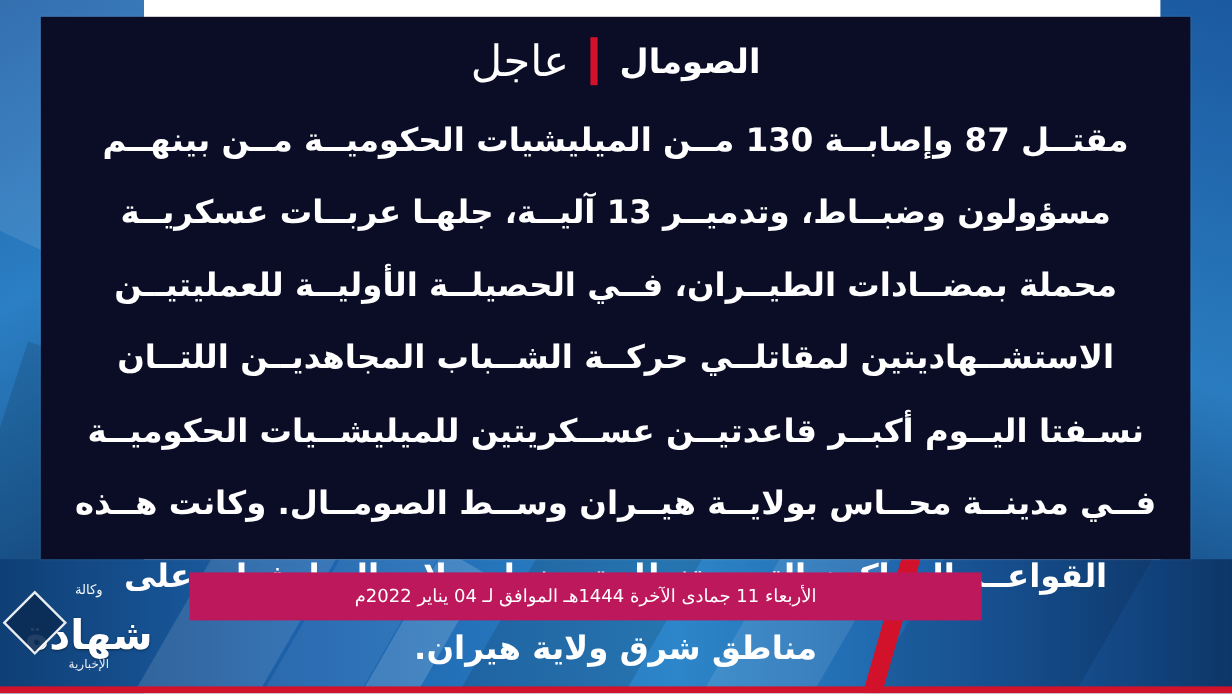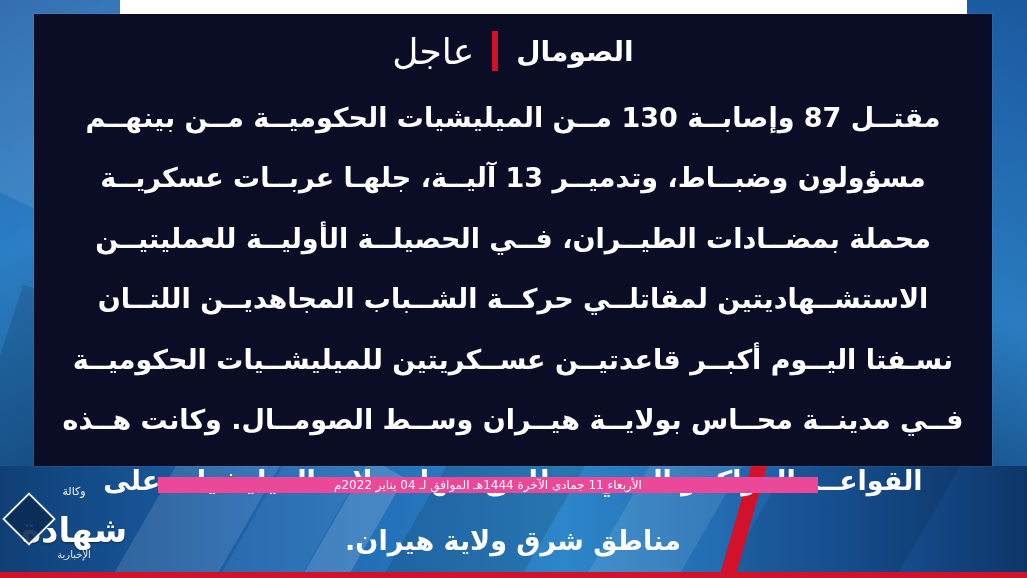--- a/index.html
+++ b/index.html
@@ -168,27 +168,27 @@
     font-weight: bold;
     letter-spacing: 0.2px;
   }
 
   
   .date-bar {
     position: absolute;
     left: 158px;
     top: 477px;
     width: 660px;
-    height: 16px;
-    background: #ec4899;
+    height: 40px;
+    background: #be185d;
     color: #ffffff;
     display: flex;
     align-items: center;
     justify-content: center;
-    font-size: 12px;
+    font-size: 15px;
   }
 </style>
 </head>
 <body>
 
 <div id="stage">
 
   <div class="bg-base"></div>
   <div class="bg-left"></div>
   <div class="bg-right"></div>

